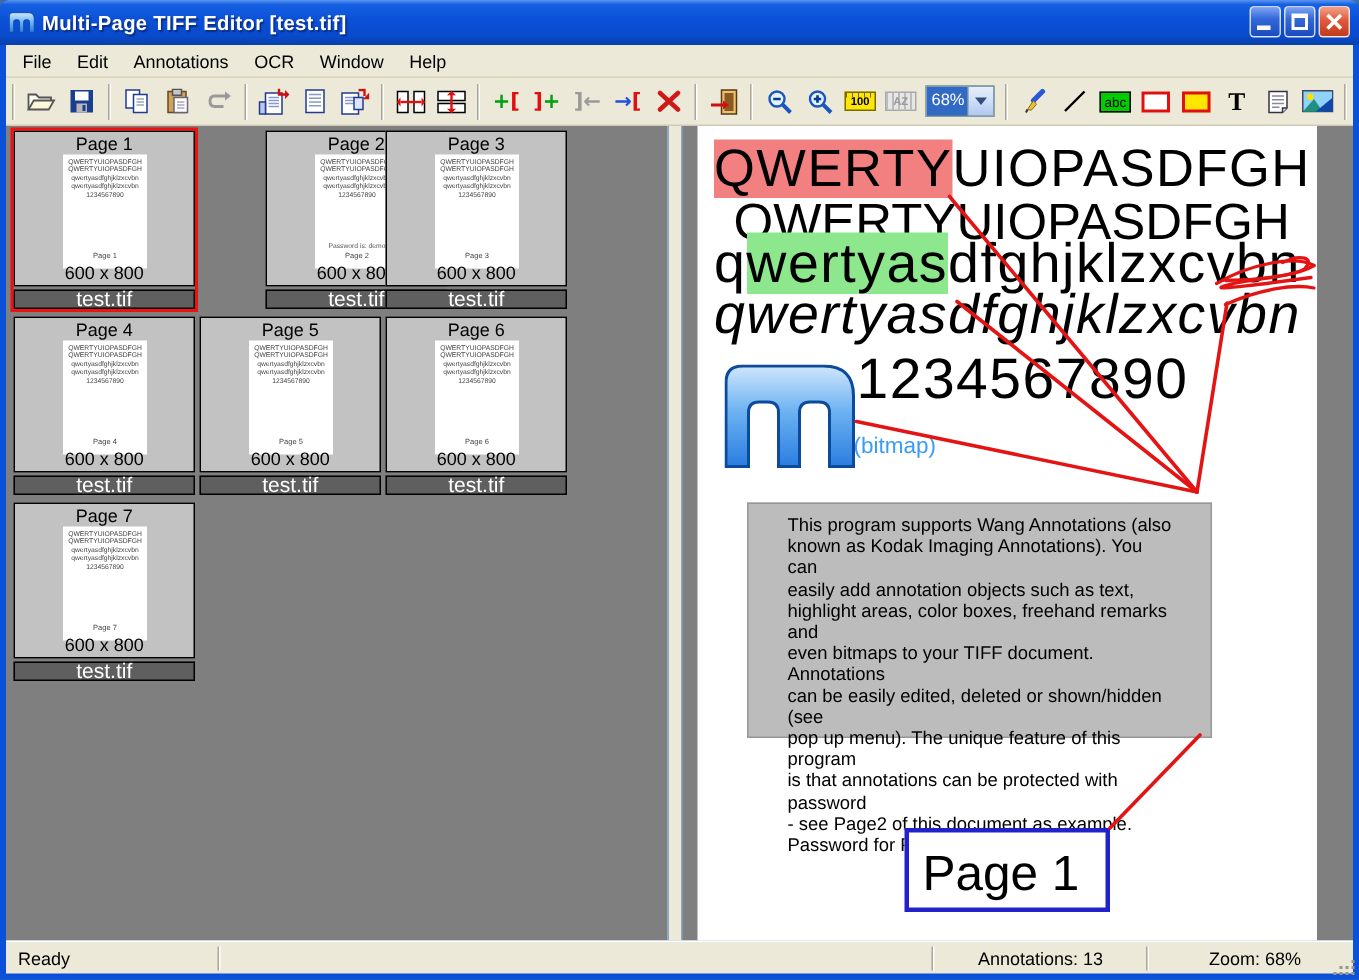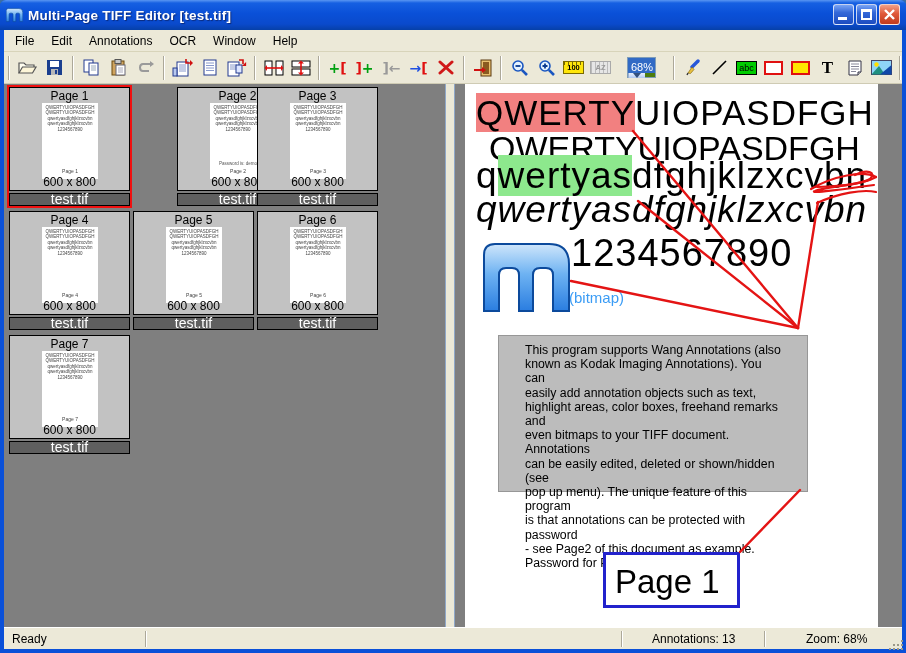--- a/index.html
+++ b/index.html
@@ -37,21 +37,21 @@
   .gl.green { color:#00a010; } .gl.red { color:#e01010; } .gl.gray { color:#9a9a9a; } .gl.blue { color:#2050e0; }
   .abc-chip { background:#00cc00; border:1px solid #000; color:#000; font-size:9px; padding:0 2px; height:14px; line-height:13px; }
   .rect-chip { width:19px; height:14px; border:2px solid #e01010; background:#fff; }
   .rect-chip.yellow { background:#ffe600; }
   .ttool { font-family:"Liberation Serif", serif; font-weight:bold; font-size:17px; color:#000; }
   .ruler { width:21px; height:13px; border:1px solid #7a6a00; background:#ffe60a; font-size:7.5px; font-weight:bold;
     text-align:center; line-height:11px; color:#000;
     background-image:repeating-linear-gradient(90deg,#7a6a00 0 1px,transparent 1px 4px); background-size:100% 3px; background-repeat:no-repeat; }
   .ruler.disabled { background:#e6e6e6; border-color:#aaa; color:#999;
     background-image:repeating-linear-gradient(90deg,#bbb 0 1px,transparent 1px 4px); }
-  .combo { width:54px; height:21px; border:1px solid #7f9db9; background:#4d7c0f; display:flex; margin:0 13px;flex-direction:column; }
+  .combo { width:54px; height:21px; border:1px solid #7f9db9; background:#4d7c0f; display:flex; margin:0 3px; }
   .combo-value { flex:1; background:#316ac5; color:#fff; font-size:11px; padding:3px 2px 0 3px; }
   .combo-btn { width:17px; background:linear-gradient(180deg,#e6eefb 0%,#cfdef8 50%,#b0c8f0 100%);
     border-left:1px solid #9ab0d0; display:flex; align-items:center; justify-content:center; }
   .combo-arrow { width:0; height:0; border-left:4px solid transparent; border-right:4px solid transparent; border-top:5px solid #33507d; }
   .editpage { font-size:11px; color:#000; padding:5px 8px; letter-spacing:.5px; }
   
   .thumb-panel { position:absolute; left:4px; top:84px; width:441px; height:543px; background:#7f7f7f; }
   .splitter { position:absolute; left:445px; top:84px; width:10px; height:543px; background:#ece9d8;
     border-left:1px solid #90a8c8; border-right:1px solid #90a8c8; }
   .view { position:absolute; left:455px; top:84px; width:447px; height:543px; background:#7f7f7f; }

